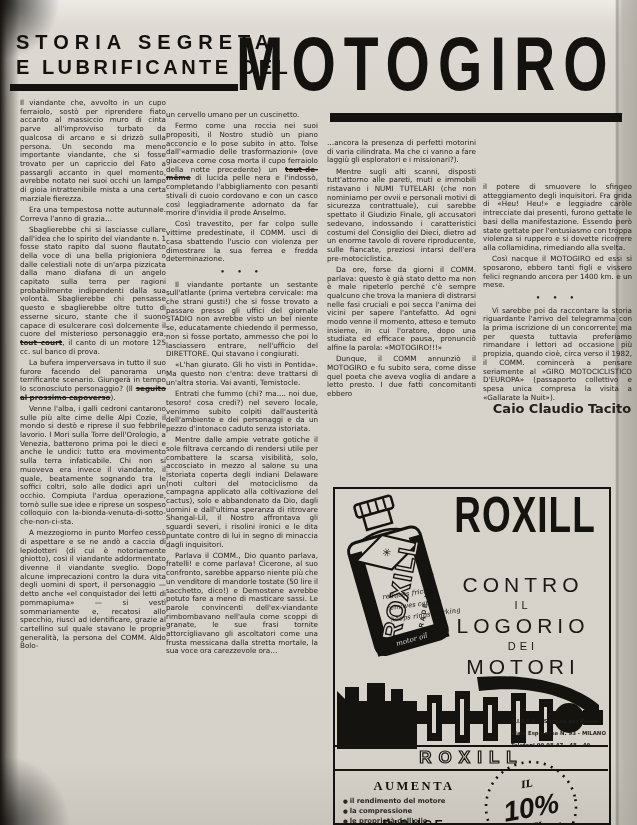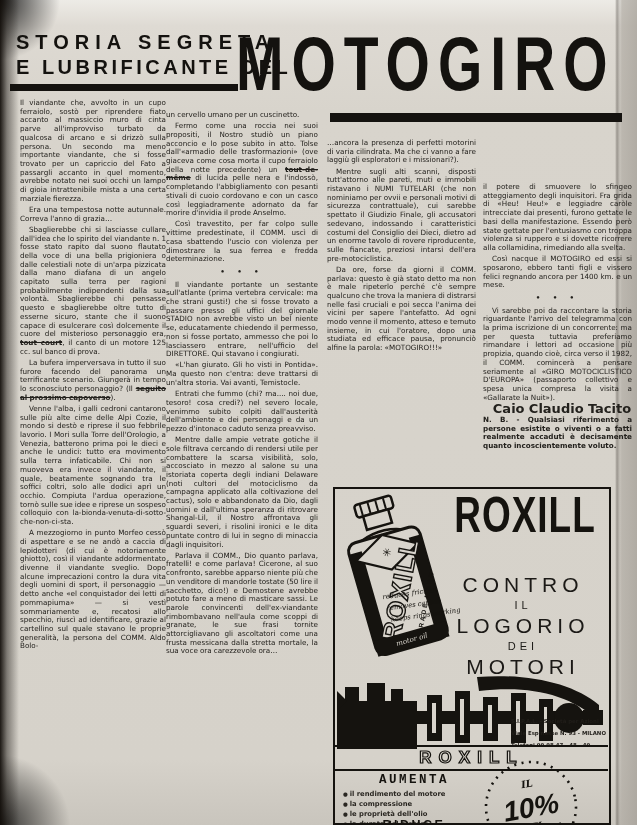--- a/index.html
+++ b/index.html
@@ -46,22 +46,22 @@
   .ad-slogan .big{font-size:21px;letter-spacing:5px;line-height:24px;font-weight:normal;}
   .ad-slogan .small{font-size:11px;letter-spacing:4px;line-height:13px;margin:2px 0;}
   .ad-crank{position:absolute;left:2px;top:186px;width:266px;height:78px;}
   .ad-company{position:absolute;left:176px;top:224px;width:96px;font-size:5.4px;line-height:6.4px;
     font-weight:bold;color:#201d19;}
   .ad-banner{position:absolute;left:0px;top:256px;width:273px;border-top:2.5px solid #15130f;
     border-bottom:2.5px solid #15130f;text-align:center;padding:1px 0;}
   .ad-banner span{font-family:"Liberation Sans",sans-serif;font-weight:900;font-size:17px;
     letter-spacing:7px;color:#d8d4cc;-webkit-text-stroke:1.2px #15130f;text-shadow:0 0 0 #15130f;}
   .ad-aumenta{position:absolute;left:8px;top:284px;width:142px;}
-  .ad-aumenta .title{font-family:Liberation Mono, monospace;font-weight:bold;font-size:12.5px;
-    letter-spacing:2.5px;text-align:center;margin-bottom:3px;color:#15130f;}
+  .ad-aumenta .title{font-family:Liberation Serif, serif;font-weight:bold;font-size:12.5px;
+    letter-spacing:2.5px;text-align:center;margin-bottom:3px;color:#15130f;margin-top:6px;}
   .ad-aumenta .items p{margin:0 0 1.5px 0;font-size:6.8px;line-height:8.6px;font-weight:bold;color:#2a2722;}
   .ad-aumenta .items p::before{content:"● ";font-size:5.5px;}
   .ad-riduce{position:absolute;left:8px;top:329px;width:142px;font-family:"Liberation Sans",sans-serif;
     font-weight:bold;font-size:12.5px;letter-spacing:2.5px;text-align:center;color:#15130f;}
   .ad-badge{position:absolute;left:146px;top:266px;width:100px;height:104px;transform:rotate(-10deg);}
 </style>
 </head>
 <body>
 
 <div class="page">
@@ -84,38 +84,38 @@
       <p>Venne l'alba, i galli cedroni cantarono sulle più alte cime delle Alpi Cozie, il mondo si destò e riprese il suo febbrile lavorio. I Mori sulla Torre dell'Orologio, a Venezia, batterono prima poi le dieci e anche le undici: tutto era movimento sulla terra infaticabile. Chi non si muoveva era invece il viandante, il quale, beatamente sognando tra le soffici coltri, solo alle dodici aprì un occhio. Compiuta l'ardua operazione, tornò sulle sue idee e riprese un sospeso colloquio con la-bionda-venuta-di-sotto-che-non-ci-sta.</p>
       <p>A mezzogiorno in punto Morfeo cessò di aspettare e se ne andò a caccia di lepidotteri (di cui è notoriamente ghiotto), così il viandante addormentato divenne il viandante sveglio. Dopo alcune imprecazioni contro la dura vita degli uomini di sport, il personaggio — detto anche «el conquistador dei letti di pommapiuma» — si vestì sommariamente e, recatosi allo specchio, riuscì ad identificare, grazie al cartellino sul quale stavano le proprie generalità, la persona del COMM. Aldo Bolo-</p>
     </div>
   <div class="col col2">
       <p>un cervello umano per un cuscinetto.</p>
       <p>Fermo come una roccia nei suoi propositi, il Nostro studiò un piano acconcio e lo pose subito in atto. Tolse dall'«armadio delle trasformazioni» (ove giaceva come cosa morta il cupo ferraiolo della notte precedente) un <s>tout-de-même</s> di lucida pelle nera e l'indossò, completando l'abbigliamento con pesanti stivali di cuoio cordovano e con un casco così leggiadramente adornato da far morire d'invidia il prode Anselmo.</p>
       <p>Così travestito, per far colpo sulle vittime predestinate, il COMM. uscì di casa sbattendo l'uscio con violenza per dimostrare la sua ferrea e fredda determinazione.</p>
       <p class="sep">• • •</p>
       <p>Il viandante portante un sestante sull'atlante (prima vertebra cervicale: ma che strani gusti!) che si fosse trovato a passare presso gli uffici del giornale STADIO non avrebbe visto un bel niente se, educatamente chiedendo il permesso, non si fosse portato, ammesso che poi lo lasciassero entrare, nell'ufficio del DIRETTORE. Qui stavano i congiurati.</p>
       <p>«L'han giurato. Gli ho visti in Pontida». Ma questo non c'entra: deve trattarsi di un'altra storia. Vai avanti, Temistocle.</p>
-      <p>Entrati che fummo (chi? ma.... noi due, tesoro! cosa credi?) nel severo locale, venimmo subito colpiti dall'austerità dell'ambiente e dei personaggi e da un pezzo d'intonaco caduto senza preavviso.</p>
+      <p>Entrati che fummo (chi? ma.... noi due, tesoro! cosa credi?) nel severo locale, venimmo subito colpiti dall'austerità dell'ambiente e dei personaggi e da un pezzo d'intonaco caduto senza istoriata.</p>
       <p>Mentre dalle ampie vetrate gotiche il sole filtrava cercando di rendersi utile per combattere la scarsa visibilità, solo, accosciato in mezzo al salone su una istoriata coperta degli indiani Delaware (noti cultori del motociclismo da campagna applicato alla coltivazione del cactus), solo e abbandonato da Dio, dagli uomini e dall'ultima speranza di ritrovare Shangal-Lil, il Nostro affrontava gli sguardi severi, i risolini ironici e le dita puntate contro di lui in segno di minaccia dagli inquisitori.</p>
       <p>Parlava il COMM., Dio quanto parlava, fratelli! e come parlava! Cicerone, al suo confronto, sarebbe apparso niente più che un venditore di mandorle tostate (50 lire il sacchetto, dico!) e Demostene avrebbe potuto fare a meno di masticare sassi. Le parole convincenti dell'ex-viandante rimbombavano nell'aula come scoppi di granate, le sue frasi tornite attorcigliavano gli ascoltatori come una frusta messicana dalla stretta mortale, la sua voce ora carezzevole ora…</p>
     </div>
   <div class="col col3">
       <p>…ancora la presenza di perfetti motorini di varia cilindrata. Ma che ci vanno a fare laggiù gli esploratori e i missionari?).</p>
       <p>Mentre sugli alti scanni, disposti tutt'attorno alle pareti, muti e immobili ristavano i NUMI TUTELARI (che non nominiamo per ovvii e personali motivi di sicurezza contrattuale), cui sarebbe spettato il Giudizio Finale, gli accusatori sedevano, indossando i caratteristici costumi del Consiglio dei Dieci, dietro ad un enorme tavolo di rovere riproducente, sulle fiancate, preziosi intarsi dell'era pre-motociclistica.</p>
       <p>Da ore, forse da giorni il COMM. parlava: questo è già stato detto ma non è male ripeterlo perché c'è sempre qualcuno che trova la maniera di distrarsi nelle fasi cruciali e poi secca l'anima dei vicini per sapere l'antefatto. Ad ogni modo venne il momento, atteso e temuto insieme, in cui l'oratore, dopo una studiata ed efficace pausa, pronunciò alfine la parola: «MOTOGIRO!!!»</p>
+      <p>Dunque, il COMM annunziò il MOTOGIRO e fu subito sera, come disse quel poeta che aveva voglia di andare a letto presto. I due fatti concomitanti ebbero</p>
     </div>
   <div class="col col4">
     <div>
         <p>il potere di smuovere lo sfingeo atteggiamento degli inquisitori. Fra grida di «Heu! Heu!» e leggiadre caròle intrecciate dai presenti, furono gettate le basi della manifestazione. Essendo però state gettate per l'entusiasmo con troppa violenza si ruppero e si dovette ricorrere alla collamidina, rimediando alla svelta.</p>
         <p>Così nacque il MOTOGIRO ed essi si sposarono, ebbero tanti figli e vissero felici regnando ancora per 1400 km. e un mese.</p>
         <p class="sep">• • •</p>
         <p>Vi sarebbe poi da raccontare la storia riguardante l'arrivo del telegramma con la prima iscrizione di un concorrente: ma per questa tuttavia preferiamo rimandare i lettori ad occasione più propizia, quando cioè, circa verso il 1982, il COMM. comincerà a pensare seriamente al «GIRO MOTOCICLISTICO D'EUROPA» (passaporto collettivo e spesa unica compresa la visita a «Gallarate la Nuit»).</p>
       </div>
     <p class="signature">Caio Claudio Tacito</p>
-    <p class="nb">N. B. - Qualsiasi riferimento a persone esistite o viventi o a fatti realmente accaduti è decisamente quanto incoscientemente voluto.</p>
   </div>
 
   <div class="ad">
 
     <svg class="ad-can" viewBox="0 0 140 200">
       <g transform="rotate(-16 70 100)">
         <rect x="52" y="6" width="38" height="13" rx="3" fill="#d8d4cc" stroke="#15130f" stroke-width="2.5"></rect>
         <line x1="58" y1="7" x2="58" y2="18" stroke="#15130f" stroke-width="2"></line>
         <line x1="66" y1="7" x2="66" y2="18" stroke="#15130f" stroke-width="2"></line>
         <line x1="74" y1="7" x2="74" y2="18" stroke="#15130f" stroke-width="2"></line>

